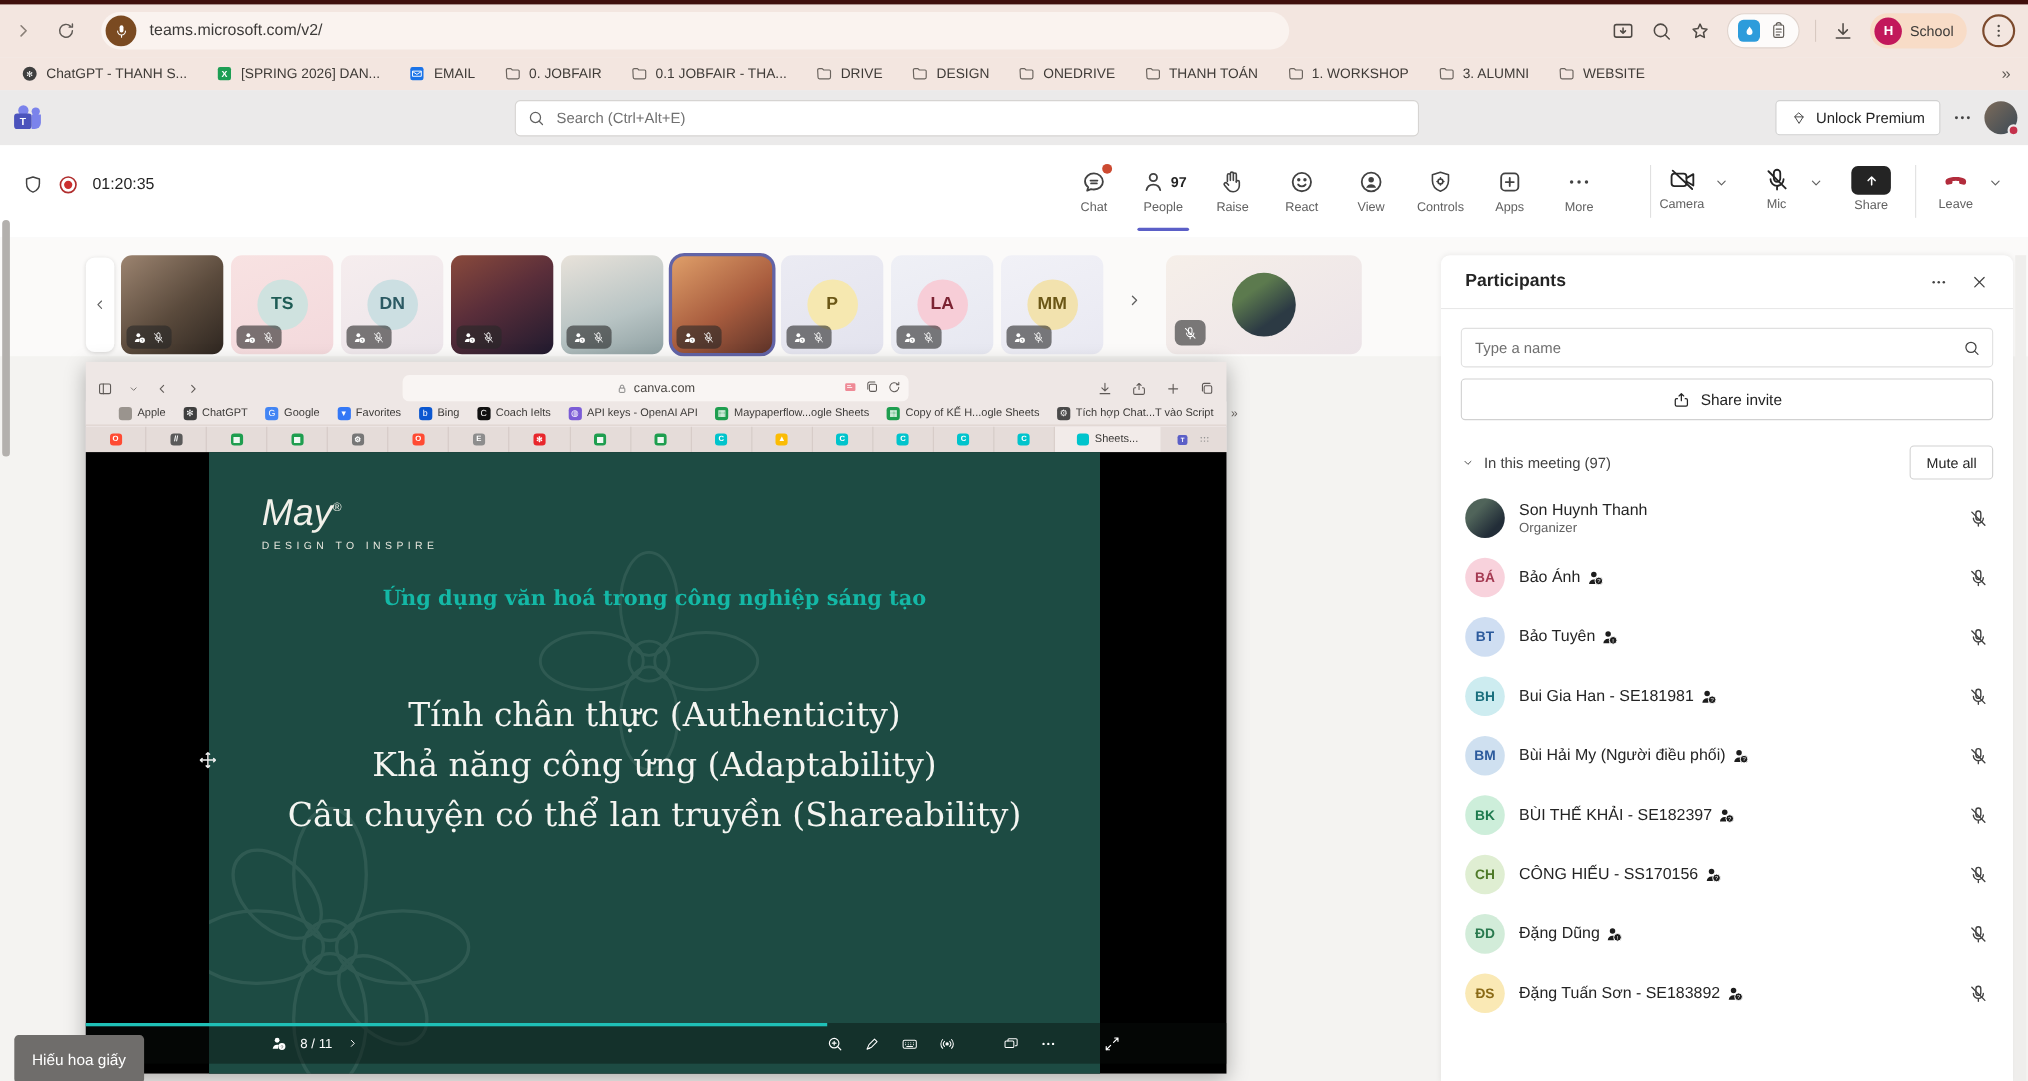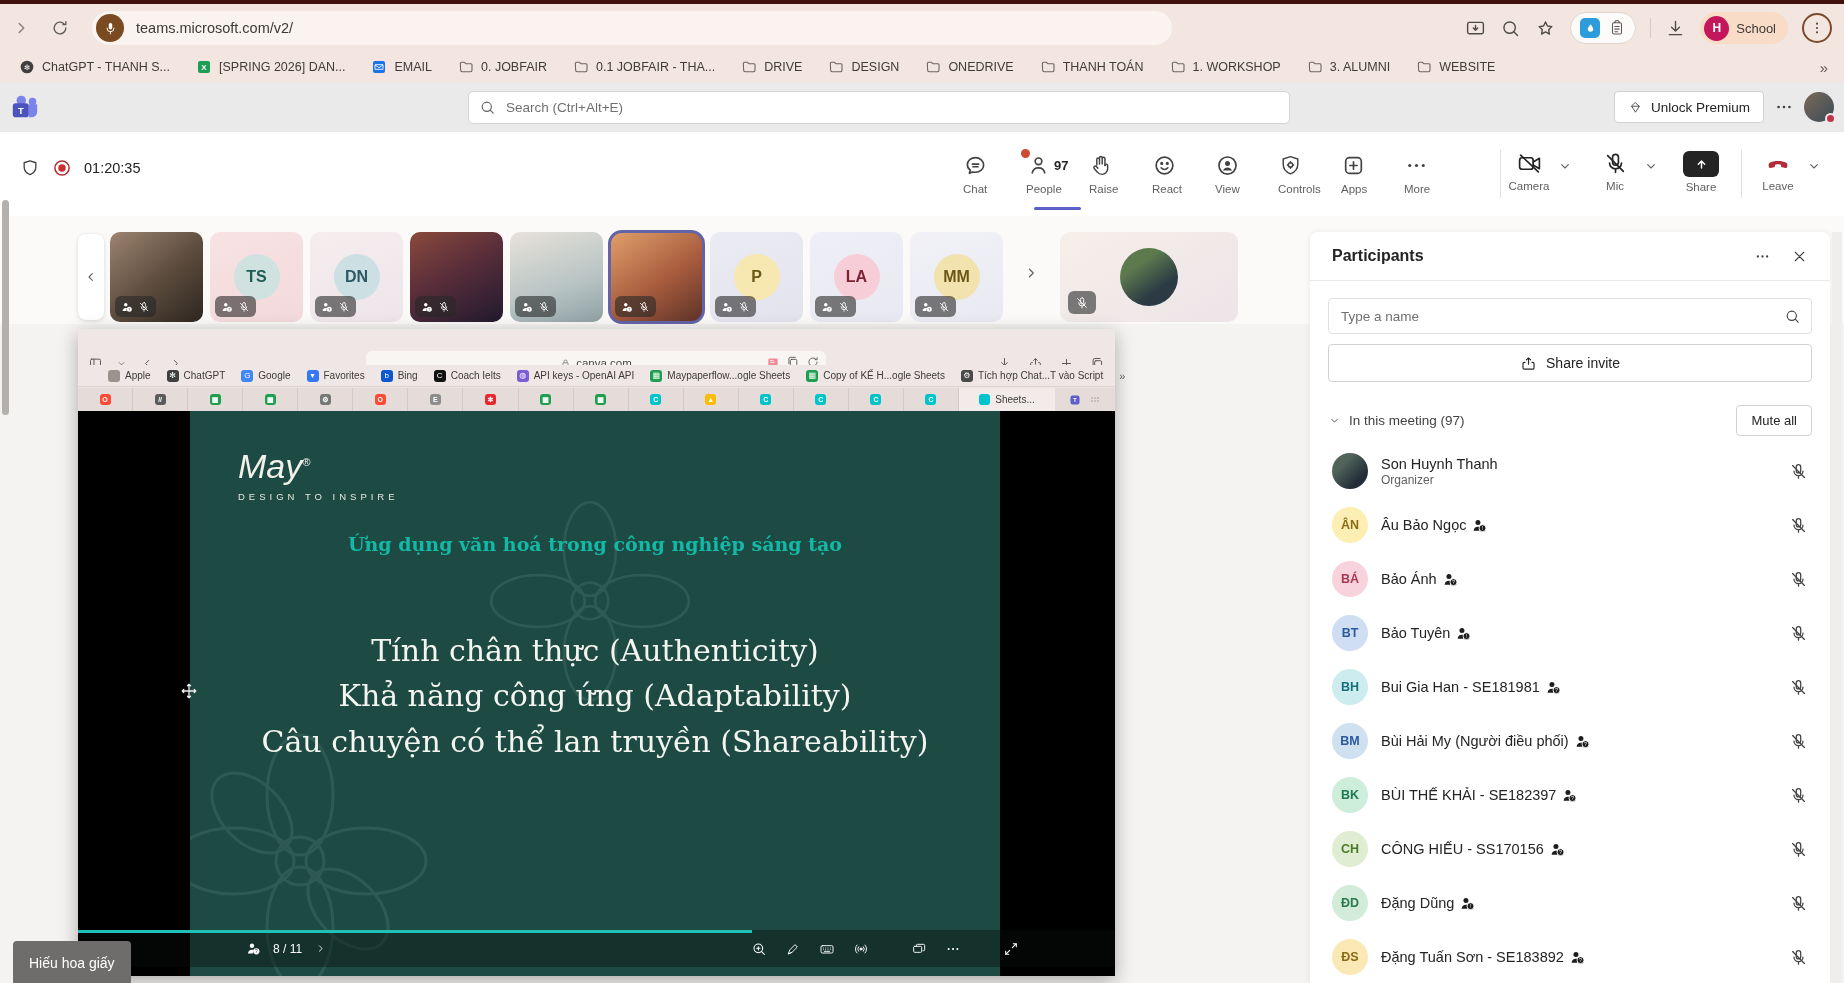--- a/index.html
+++ b/index.html
@@ -45,21 +45,21 @@
   #unlock-btn .ic{width:15px;height:15px;color:#424242;}
   #teams-more{color:#424242;font-size:15px;letter-spacing:1px;}
   #teams-avatar{width:30px;height:30px;border-radius:50%;background:linear-gradient(135deg,#7c6b5a,#3c4a56);position:relative;}
   #teams-avatar .status{position:absolute;right:-2px;bottom:-2px;width:11px;height:11px;border-radius:50%;background:#c4314b;border:2px solid #ebeaea;}
   
   #meeting-bar{left:0;top:132px;width:1844px;height:84px;background:#fff;}
   #mt-left{position:absolute;left:20px;top:26px;display:flex;align-items:center;gap:12px;}
   #mt-left .ic{width:20px;height:20px;color:#424242;}
   #mt-timer{font-size:14.5px;color:#242424;}
   #mt-center{position:absolute;left:963px;top:0;height:84px;display:flex;}
-  .mt-btn{position:relative;width:63px;height:84px;display:flex;flex-direction:column;padding-top:19px;cursor:pointer;}
+  .mt-btn{position:relative;width:63px;height:84px;display:flex;flex-direction:column;align-items:center;padding-top:19px;cursor:pointer;}
   .mt-icrow{position:relative;display:flex;align-items:center;gap:3px;height:28px;}
   .mt-icrow .ic{width:25px;height:25px;color:#424242;}
   .mt-count{font-size:13px;font-weight:bold;color:#242424;}
   .mt-dot{position:absolute;top:-2px;right:-4px;width:9px;height:9px;border-radius:50%;background:#cc4a31;}
   .mt-label{margin-top:4px;font-size:11.5px;color:#616161;}
   .mt-underline{position:absolute;bottom:6px;left:8px;right:8px;height:3px;border-radius:2px;background:#5b5fc7;}
   .mt-sep{width:1px;height:48px;background:#e0e0e0;margin-top:18px;}
   #mt-devices{position:absolute;left:1500px;top:0;height:84px;display:flex;align-items:flex-start;}
   .dev{display:flex;flex-direction:column;align-items:center;padding-top:19px;width:56px;}
   .dev .ic{width:25px;height:25px;color:#242424;}
@@ -79,21 +79,21 @@
   .tile-badges{position:absolute;left:5px;bottom:5px;height:21px;background:rgba(40,40,40,.6);border-radius:6px;display:flex;align-items:center;gap:5px;padding:0 6px;color:#fff;}
   .tile-badges .ic{width:12px;height:12px;}
   #strip-next{position:absolute;left:1022px;top:48px;width:18px;height:18px;color:#616161;}
   #spotlight{position:absolute;left:1060px;top:16px;width:178px;height:90px;border-radius:10px;background:linear-gradient(150deg,#f6efe9,#ece4e8);overflow:hidden;}
   #spotlight-photo{position:absolute;left:50%;top:50%;transform:translate(-50%,-50%);width:58px;height:58px;border-radius:50%;background:linear-gradient(145deg,#5c7a4e 30%,#2c3a44 70%);}
   #spotlight-badge{position:absolute;left:8px;bottom:8px;width:28px;height:23px;background:rgba(80,80,80,.75);border-radius:6px;display:flex;align-items:center;justify-content:center;color:#fff;}
   #spotlight-badge .ic{width:14px;height:14px;}
   
   #stage{left:0;top:324px;width:1310px;height:659px;background:#f4f3f1;}
   #share-window{position:absolute;left:78px;top:5px;width:1037px;height:647px;box-shadow:0 5px 18px rgba(0,0,0,.3);background:#eee7e5;}
-  #saf-toolbar{position:absolute;left:0;top:16px;width:100%;height:36px;display:flex;align-items:center;padding:0 10px;gap:13px;}
+  #saf-toolbar{position:absolute;left:0;top:6px;width:100%;height:36px;display:flex;align-items:center;padding:0 10px;gap:13px;}
   .saf-ic{width:15px;height:15px;color:#5f5a57;}
   #saf-url{position:absolute;left:288px;top:6px;width:460px;height:24px;background:#f9f5f3;border-radius:6px;display:flex;align-items:center;justify-content:center;gap:5px;font-size:11.5px;color:#4a4642;}
   #saf-url .lock{width:11px;height:11px;}
   #saf-url-right{position:absolute;right:6px;top:4px;display:flex;gap:6px;align-items:center;}
   #saf-url-right .saf-ic{width:14px;height:14px;}
   #saf-win-right{margin-left:auto;display:flex;gap:16px;align-items:center;}
   #saf-favs{position:absolute;left:0;top:36px;width:100%;height:22px;background:#eee7e5;border-bottom:1px solid #ddd2ce;display:flex;align-items:center;padding:0 14px;gap:16px;}
   .fav{display:flex;align-items:center;gap:5px;}
   .fav-dot{width:12px;height:12px;border-radius:3px;color:#fff;font-size:8px;display:flex;align-items:center;justify-content:center;flex:0 0 auto;}
   .fav-label{font-size:10px;color:#3c3a38;white-space:nowrap;}
@@ -1149,44 +1149,20 @@
           </span>
           <span class="ic pmic">
             <svg viewBox="0 0 24 24" fill="none" stroke="currentColor" stroke-width="1.6" stroke-linecap="round" stroke-linejoin="round">
               <rect x="9.2" y="3.2" width="5.6" height="10.5" rx="2.8"></rect>
               <path d="M6.3 11.5a5.7 5.7 0 0 0 11.4 0M12 17.2v3.3"></path>
               <path d="M4.5 4.5l15 15"></path>
             </svg>
           </span>
         </div>
         <div class="prow">
-          <span class="pavatar" style="background: rgb(253, 238, 179); color: rgb(138, 106, 22);">
-            <span>ÂN</span>
-          </span>
-          <span class="pmain">
-            <span class="pname-row">
-              <span class="pname">Âu Bảo Ngọc</span>
-              <svg class="pbadge" viewBox="0 0 24 24">
-                <circle cx="9.5" cy="7" r="4" fill="#1d1d1d"></circle>
-                <path d="M2.5 20.5c.5-4 3.2-6.5 7-6.5 1.2 0 2.3.2 3.2.7a7 7 0 0 0-1.3 5.8z" fill="#1d1d1d"></path>
-                <circle cx="16.8" cy="16.2" r="5.6" fill="#1d1d1d" stroke="#fff" stroke-width="1.4"></circle>
-                <text x="16.8" y="19.4" font-size="8.5" text-anchor="middle" fill="#fff">!</text>
-              </svg>
-            </span>
-
-          </span>
-          <span class="ic pmic">
-            <svg viewBox="0 0 24 24" fill="none" stroke="currentColor" stroke-width="1.6" stroke-linecap="round" stroke-linejoin="round">
-              <rect x="9.2" y="3.2" width="5.6" height="10.5" rx="2.8"></rect>
-              <path d="M6.3 11.5a5.7 5.7 0 0 0 11.4 0M12 17.2v3.3"></path>
-              <path d="M4.5 4.5l15 15"></path>
-            </svg>
-          </span>
-        </div>
-        <div class="prow">
           <span class="pavatar" style="background: rgb(248, 210, 220); color: rgb(164, 58, 82);">
             <span>BÁ</span>
           </span>
           <span class="pmain">
             <span class="pname-row">
               <span class="pname">Bảo Ánh</span>
               <svg class="pbadge" viewBox="0 0 24 24">
                 <circle cx="9.5" cy="7" r="4" fill="#1d1d1d"></circle>
                 <path d="M2.5 20.5c.5-4 3.2-6.5 7-6.5 1.2 0 2.3.2 3.2.7a7 7 0 0 0-1.3 5.8z" fill="#1d1d1d"></path>
                 <circle cx="16.8" cy="16.2" r="5.6" fill="#1d1d1d" stroke="#fff" stroke-width="1.4"></circle>

